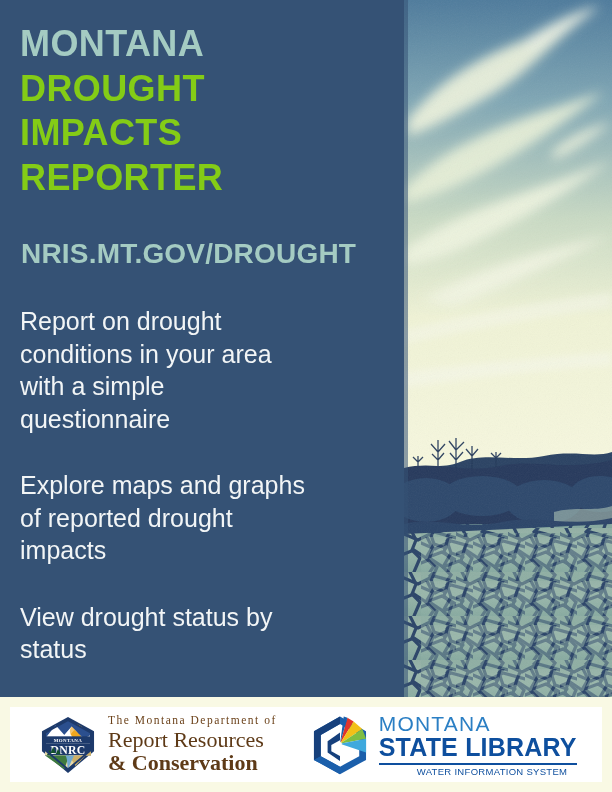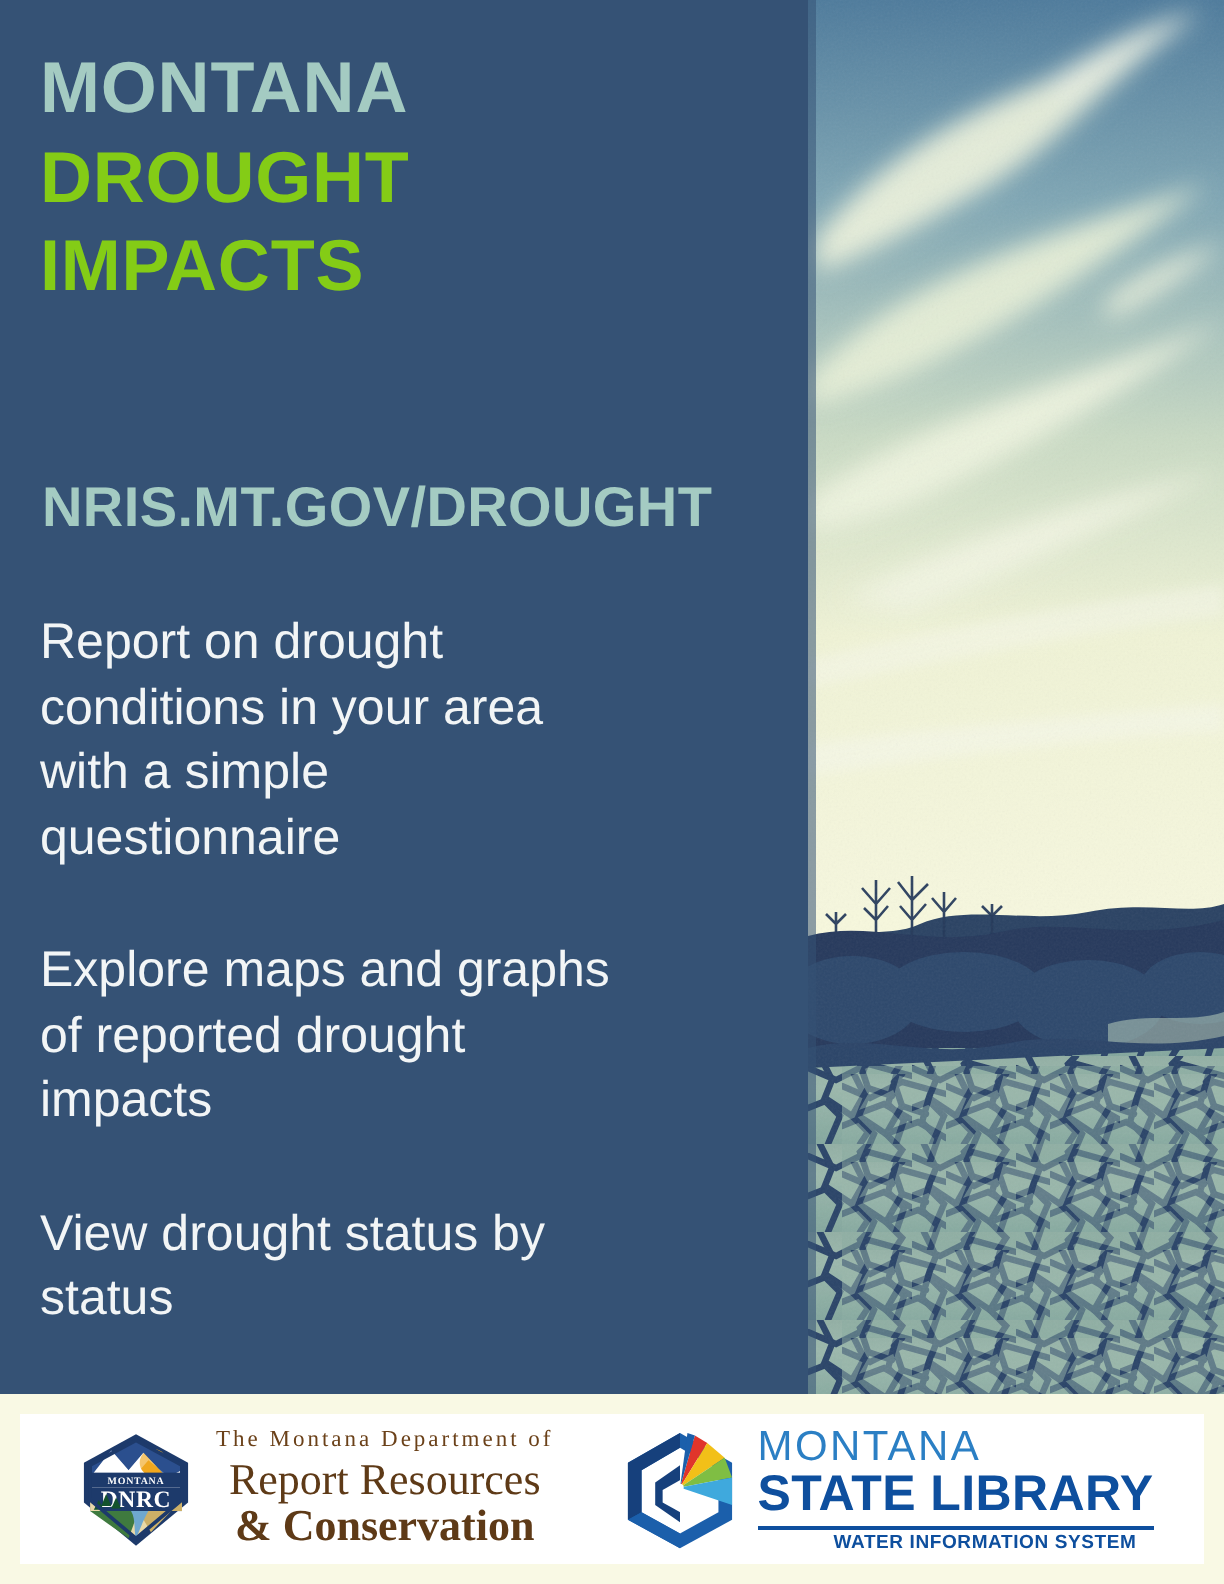--- a/index.html
+++ b/index.html
@@ -108,21 +108,20 @@
     display: flex;
     align-items: center;
     margin-left: 27px;
   }
   .dnrc-mark { width: 62px; height: 62px; flex: 0 0 auto; }
   .dnrc-words {
     margin-left: 9px;
     font-family: "Liberation Serif", serif;
     color: #5e3a17;
     line-height: 1;
-    text-align: center;
   }
   .dnrc-l1 {
     font-size: 11.5px;
     letter-spacing: 1.5px;
     color: #6b4119;
     margin-bottom: 2px;
     white-space: nowrap;
   }
   .dnrc-l2 {
     font-size: 22px;
@@ -162,38 +161,39 @@
     white-space: nowrap;
   }
   .msl-rule {
     height: 2px;
     background: #0e4f9e;
     margin: 3px 0 2px 0;
     width: 100%;
   }
   .msl-l3 {
     font-size: 9.5px;
-    font-weight: bold;
+    font-weight: normal;
     letter-spacing: 0.3px;
     color: #0e4f9e;
     white-space: nowrap;
     padding-left: 38px;
   }
 </style>
 </head>
 <body>
 
 <div id="poster">
 
   <div class="content-panel">
 
     <div class="headline-block">
       <div class="headline-line accent">MONTANA</div>
       <div class="headline-line">DROUGHT</div>
       <div class="headline-line">IMPACTS</div>
+      <div class="headline-line">REPORTER</div>
     </div>
 
     <div class="url-line">NRIS.MT.GOV/DROUGHT</div>
 
     <div class="bullets">
       <p class="bullet">Report on drought conditions in your area with a simple questionnaire</p>
       <p class="bullet">Explore maps and graphs of reported drought impacts</p>
       <p class="bullet">View drought status by status</p>
     </div>
 

